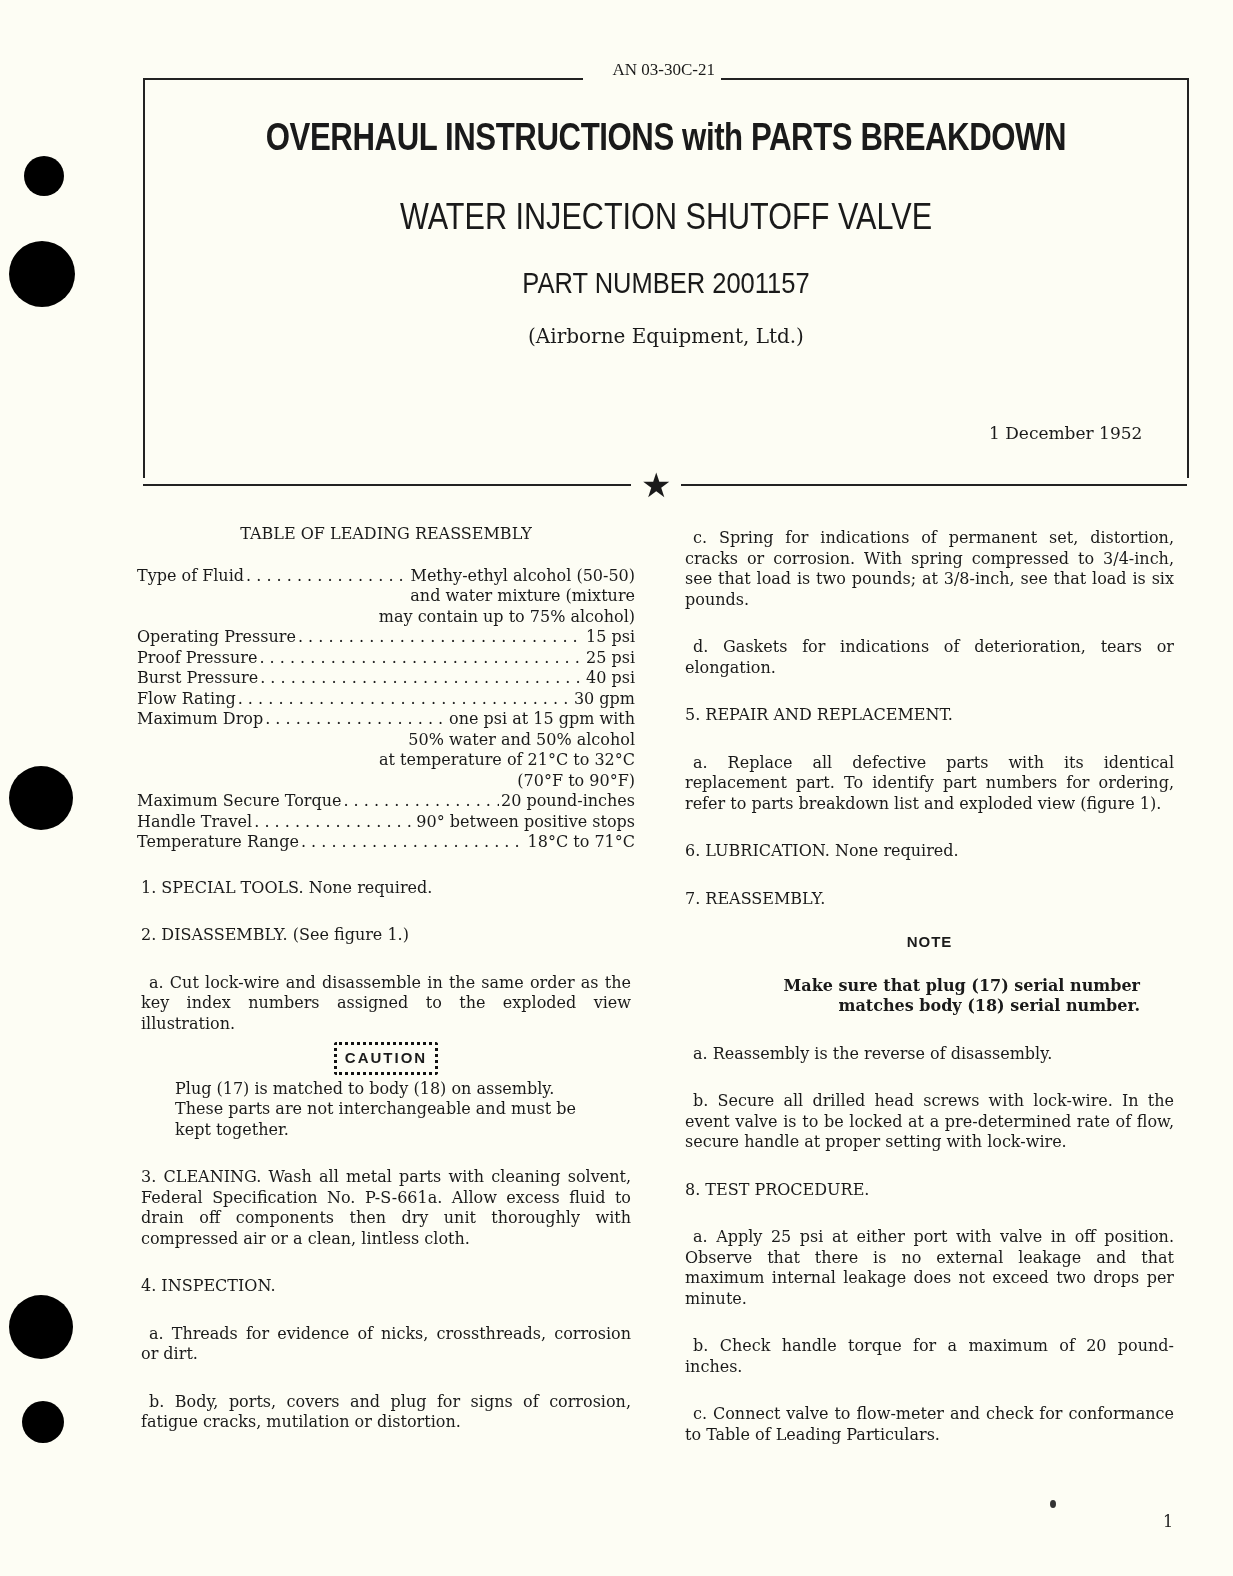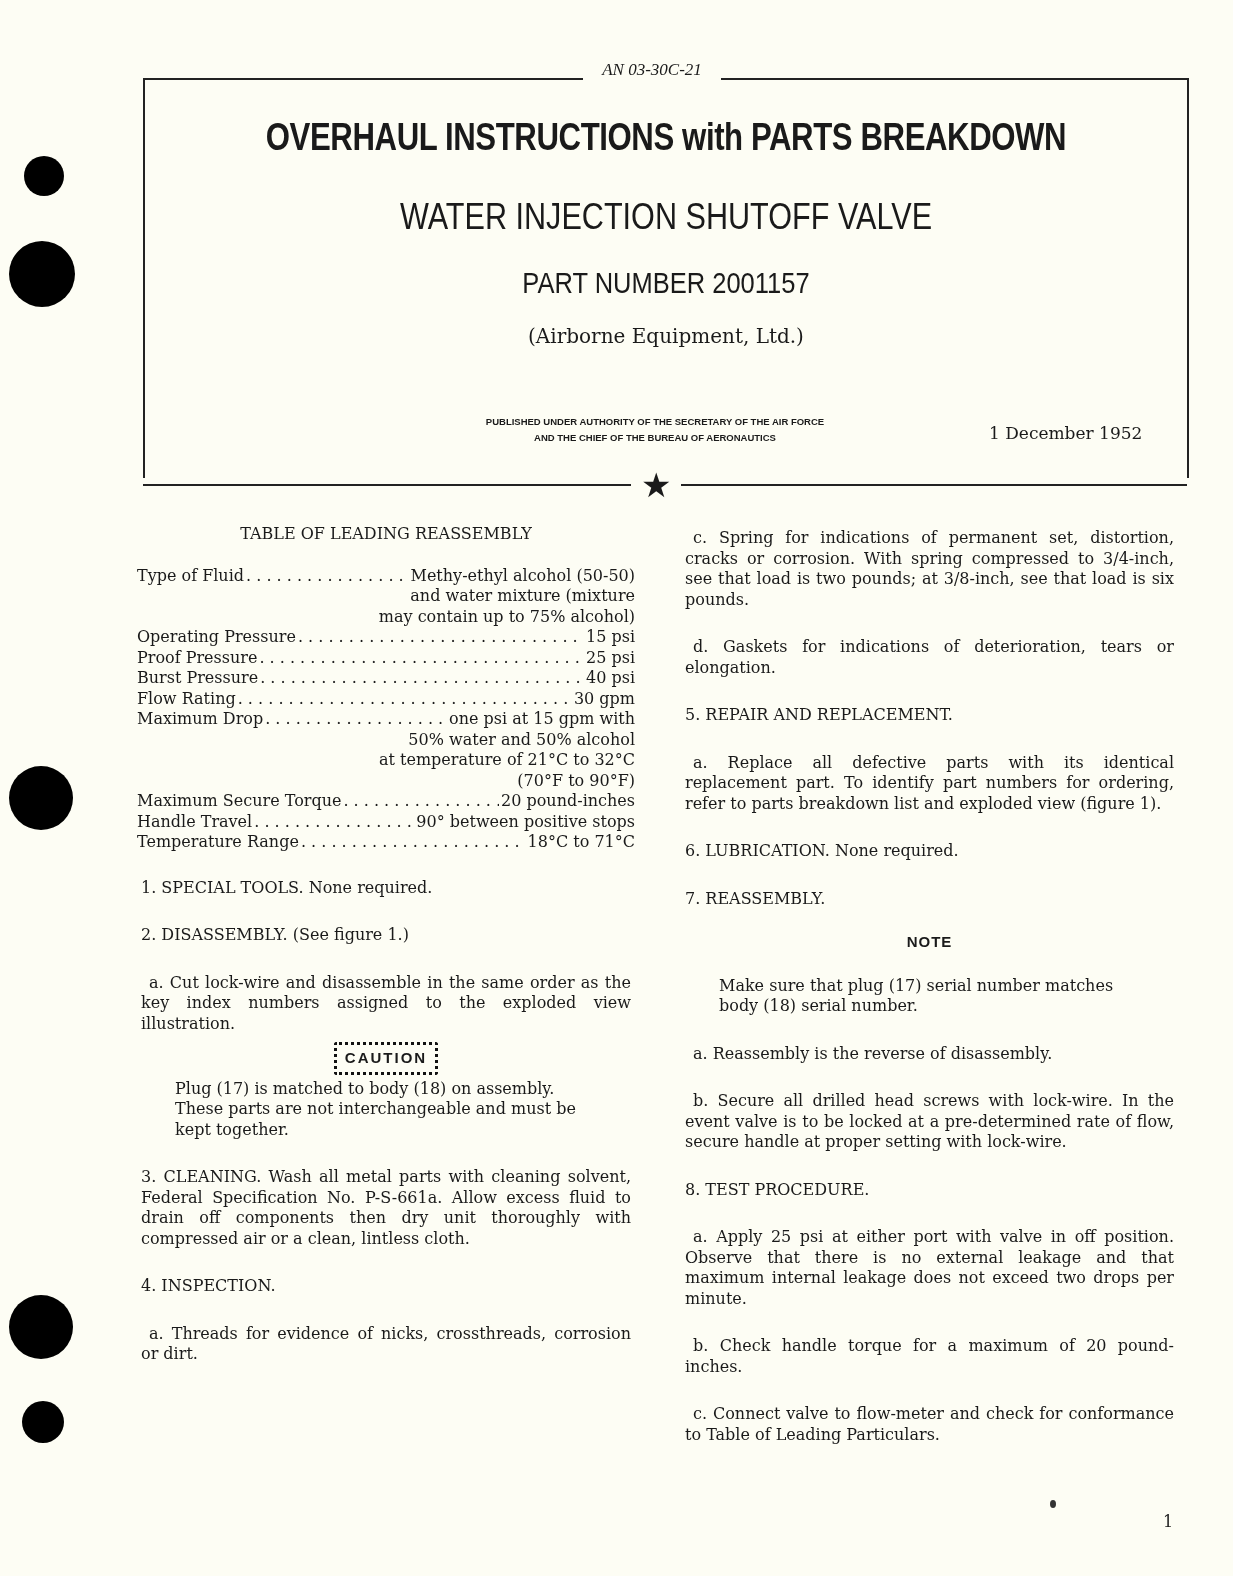--- a/index.html
+++ b/index.html
@@ -6,22 +6,22 @@
   body {
     width: 1233px; height: 1576px; position: relative; overflow: hidden;
     background: #fdfdf4;
     font-family: "DejaVu Serif", "Liberation Serif", serif;
     color: #1a1a1a;
   }
   .punch { position: absolute; background: #000; border-radius: 50%; }
   .doc-number-line { position: absolute; top: 60px; left: 143px; width: 1044px; height: 20px; }
   .doc-number-line .rule-l { position: absolute; left: 0; top: 18px; width: 440px; border-top: 2px solid #222; }
   .doc-number-line .rule-r { position: absolute; left: 578px; top: 18px; width: 466px; border-top: 2px solid #222; }
-  .doc-number-line .num { position: absolute; left: 446px; top: 0; width: 126px; text-align: center;
-    font-family: "Liberation Serif", serif; font-size: 17px; font-style: italic; }
+  .doc-number-line .num { position: absolute; left: 446px; top: 0; width: 126px; text-align: right;
+    font-family: "Liberation Serif", serif; font-size: 17px; }
   .title-box { position: absolute; left: 143px; top: 78px; width: 1042px; height: 400px;
     border-left: 2px solid #222; border-right: 2px solid #222; }
   .main-title { position: absolute; top: 38px; left: 0; right: 0; text-align: center;
     font-family: "Liberation Sans", sans-serif; font-weight: bold; font-size: 38px;
     transform: scaleX(0.82); letter-spacing: -0.5px; }
   .sub-title { position: absolute; top: 118px; left: 0; right: 0; text-align: center;
     font-family: "Liberation Sans", sans-serif; font-size: 36px; transform: scaleX(0.85); }
   .part-number { position: absolute; top: 188px; left: 0; right: 0; text-align: center;
     font-family: "Liberation Sans", sans-serif; font-size: 30px; transform: scaleX(0.85); }
   .manufacturer { position: absolute; top: 246px; left: 0; right: 0; text-align: center; font-size: 20px; }
@@ -68,24 +68,20 @@
   <div class="rule-l"></div>
   <div class="num">AN 03-30C-21</div>
   <div class="rule-r"></div>
 </div>
 
 <div class="title-box">
   <div class="main-title">OVERHAUL INSTRUCTIONS with PARTS BREAKDOWN</div>
   <div class="sub-title">WATER INJECTION SHUTOFF VALVE</div>
   <div class="part-number">PART NUMBER 2001157</div>
   <div class="manufacturer">(Airborne Equipment, Ltd.)</div>
-  <div class="authority">
-    <div>PUBLISHED UNDER AUTHORITY OF THE SECRETARY OF THE AIR FORCE</div>
-    <div>AND THE CHIEF OF THE BUREAU OF AERONAUTICS</div>
-  </div>
   <div class="pub-date">1 December 1952</div>
 </div>
 
 <div class="bottom-rule">
   <div class="rule-l"></div>
   <div class="star">★</div>
   <div class="rule-r"></div>
 </div>
 
 <div class="col col-left">
@@ -153,38 +149,39 @@
     <span class="caution">CAUTION</span>
   </div>
   <p class="para boxed-text" style="text-align:left;">Plug (17) is matched to body (18) on assembly. These parts are not interchangeable and must be kept together.</p>
   <div class="gap-md"></div>
   <p class="para">3. CLEANING. Wash all metal parts with cleaning solvent, Federal Specification No. P-S-661a. Allow excess fluid to drain off components then dry unit thoroughly with compressed air or a clean, lintless cloth.</p>
   <div class="gap-md"></div>
   <p class="para">4. INSPECTION.</p>
   <div class="gap-md"></div>
   <p class="para indent">a. Threads for evidence of nicks, crossthreads, corrosion or dirt.</p>
   <div class="gap-md"></div>
+  <p class="para indent">b. Body, ports, covers and plug for signs of corrosion, fatigue cracks, mutilation or distortion.</p>
 </div>
 
 <div class="col col-right">
   <p class="para indent">c. Spring for indications of permanent set, distortion, cracks or corrosion. With spring compressed to 3/4-inch, see that load is two pounds; at 3/8-inch, see that load is six pounds.</p>
   <div class="gap-md"></div>
   <p class="para indent">d. Gaskets for indications of deterioration, tears or elongation.</p>
   <div class="gap-md"></div>
   <p class="para">5. REPAIR AND REPLACEMENT.</p>
   <div class="gap-md"></div>
   <p class="para indent">a. Replace all defective parts with its identical replacement part. To identify part numbers for ordering, refer to parts breakdown list and exploded view (figure 1).</p>
   <div class="gap-md"></div>
   <p class="para">6. LUBRICATION. None required.</p>
   <div class="gap-md"></div>
   <p class="para">7. REASSEMBLY.</p>
   <div class="gap-md"></div>
   <div class="note-head">NOTE</div>
   <div class="gap-md"></div>
-  <p class="para boxed-text" style="text-align:left;">Make sure that plug (17) serial number matches body (18) serial number.</p>
+  <p class="para boxed-text" style="text-align:right;font-weight:bold;">Make sure that plug (17) serial number matches body (18) serial number.</p>
   <div class="gap-md"></div>
   <p class="para indent">a. Reassembly is the reverse of disassembly.</p>
   <div class="gap-md"></div>
   <p class="para indent">b. Secure all drilled head screws with lock-wire. In the event valve is to be locked at a pre-determined rate of flow, secure handle at proper setting with lock-wire.</p>
   <div class="gap-md"></div>
   <p class="para">8. TEST PROCEDURE.</p>
   <div class="gap-md"></div>
   <p class="para indent">a. Apply 25 psi at either port with valve in off position. Observe that there is no external leakage and that maximum internal leakage does not exceed two drops per minute.</p>
   <div class="gap-md"></div>
   <p class="para indent">b. Check handle torque for a maximum of 20 pound-inches.</p>

